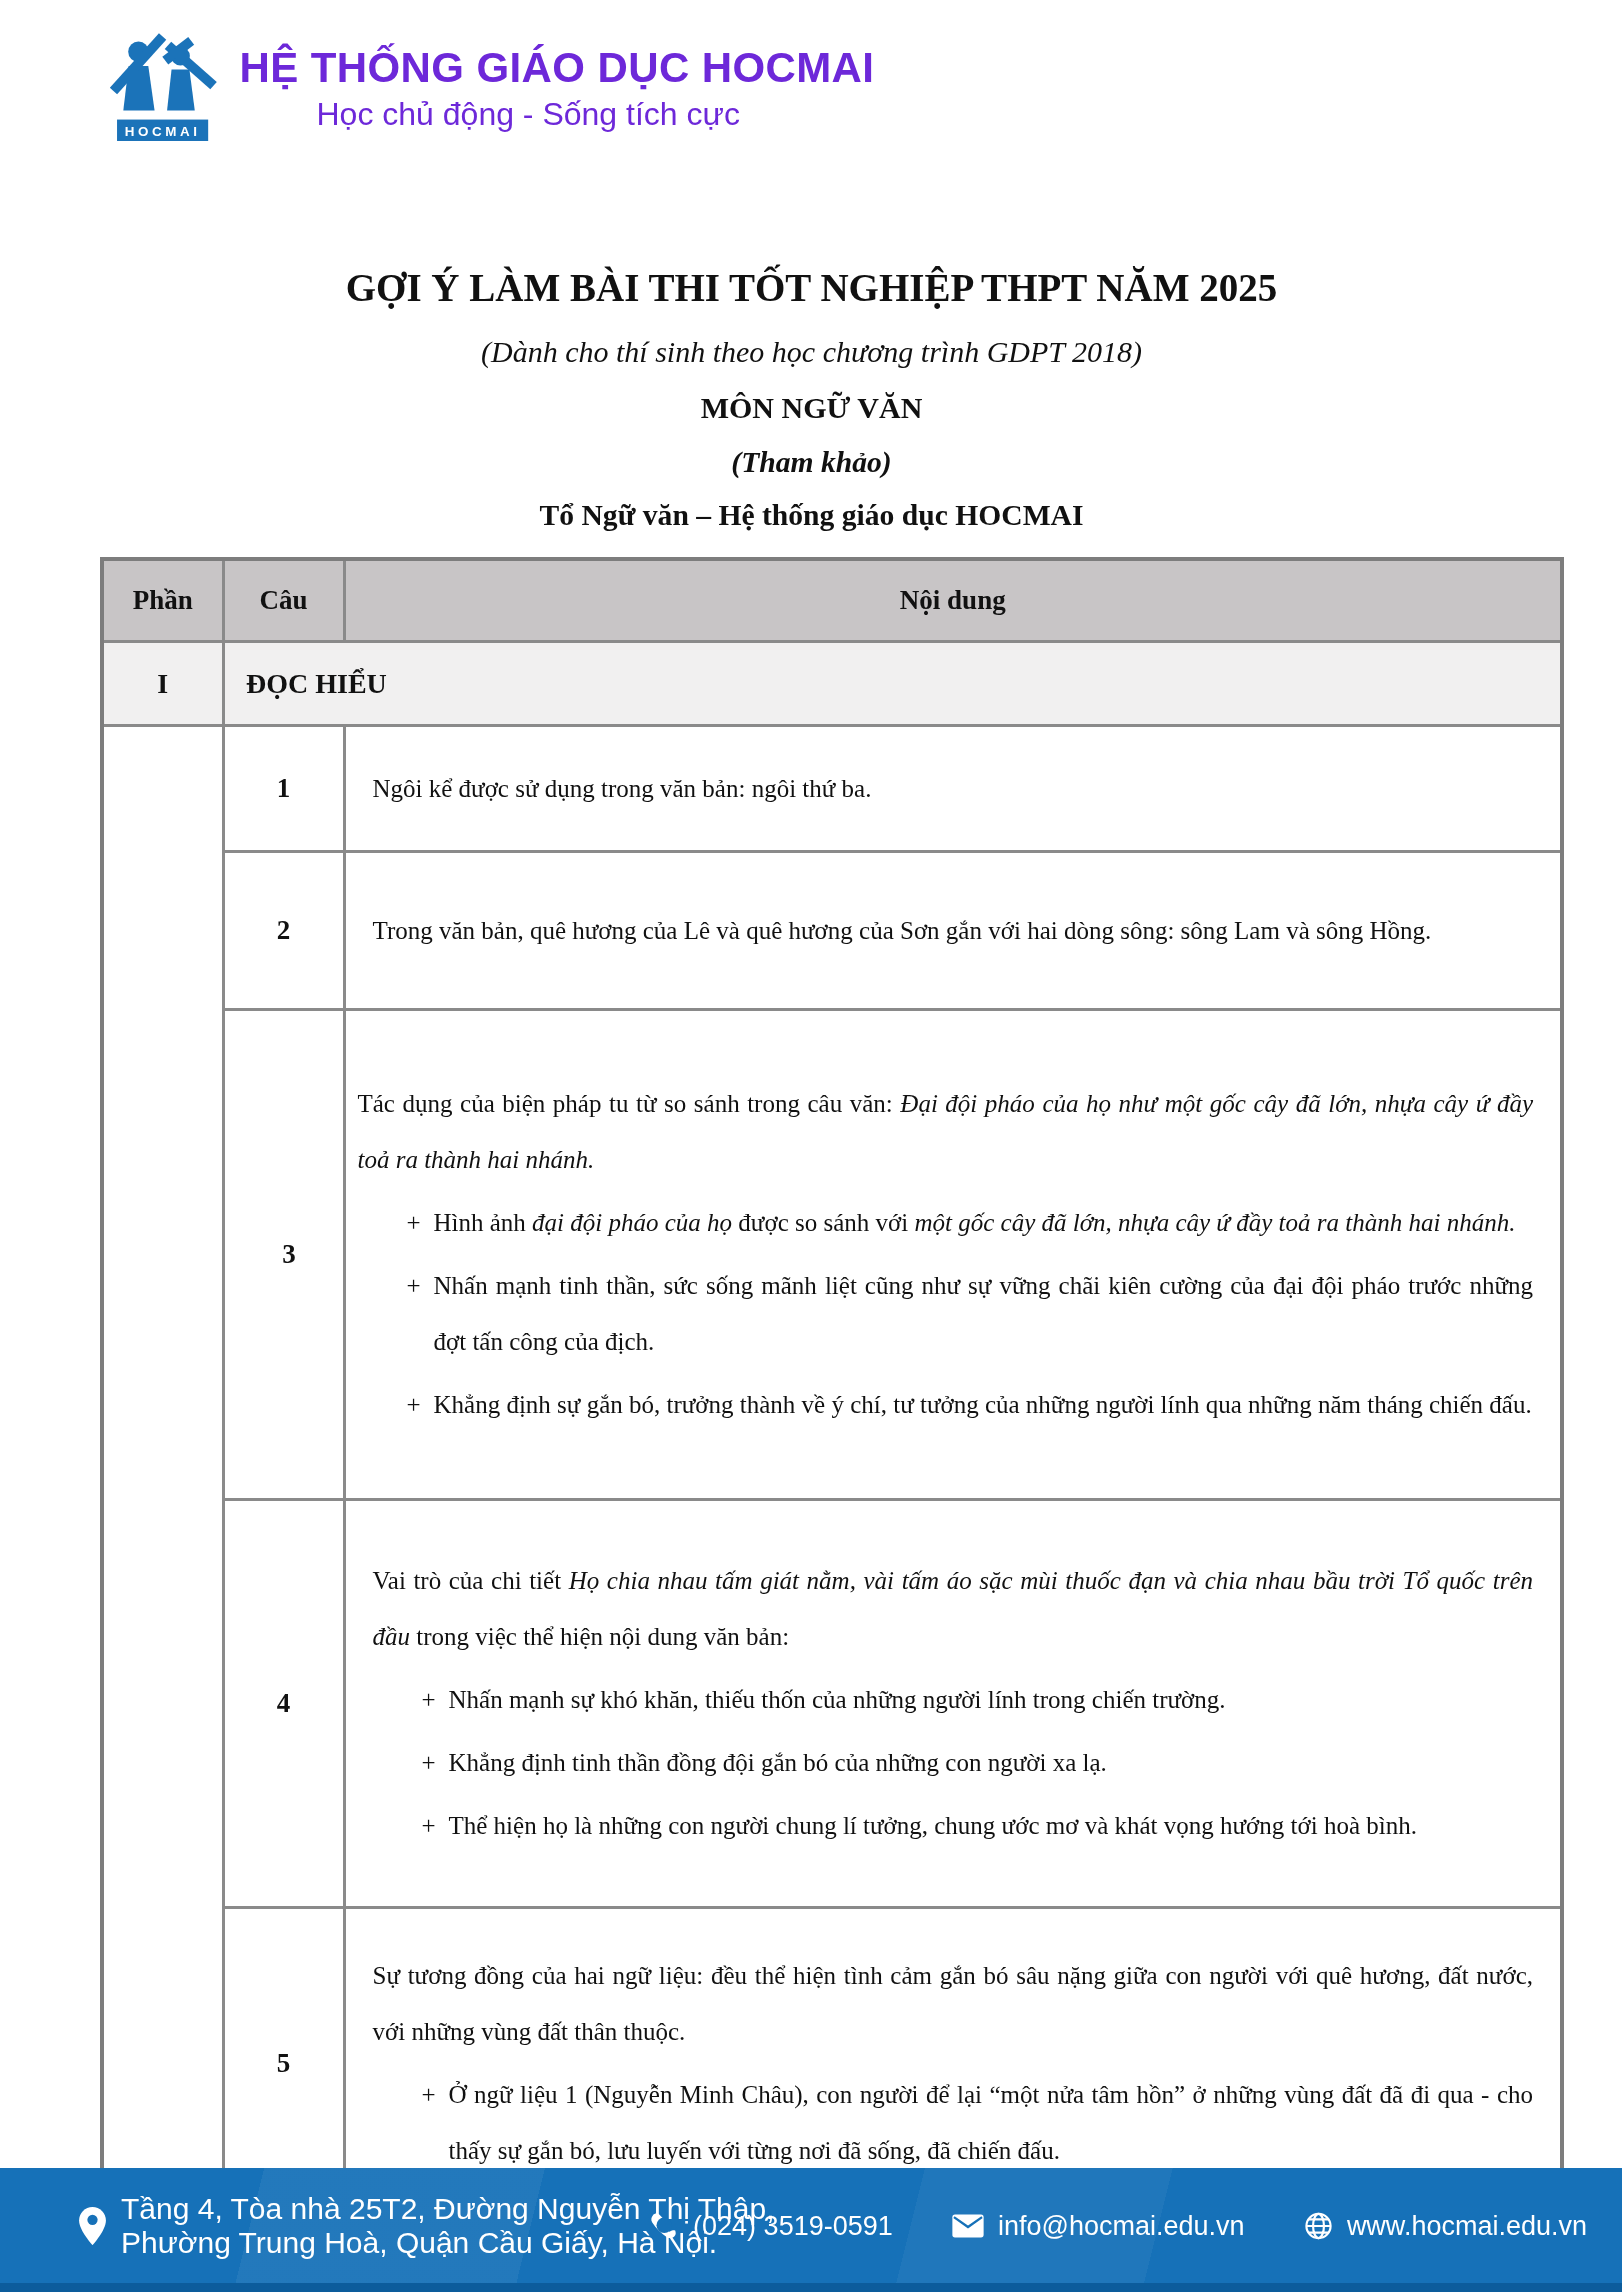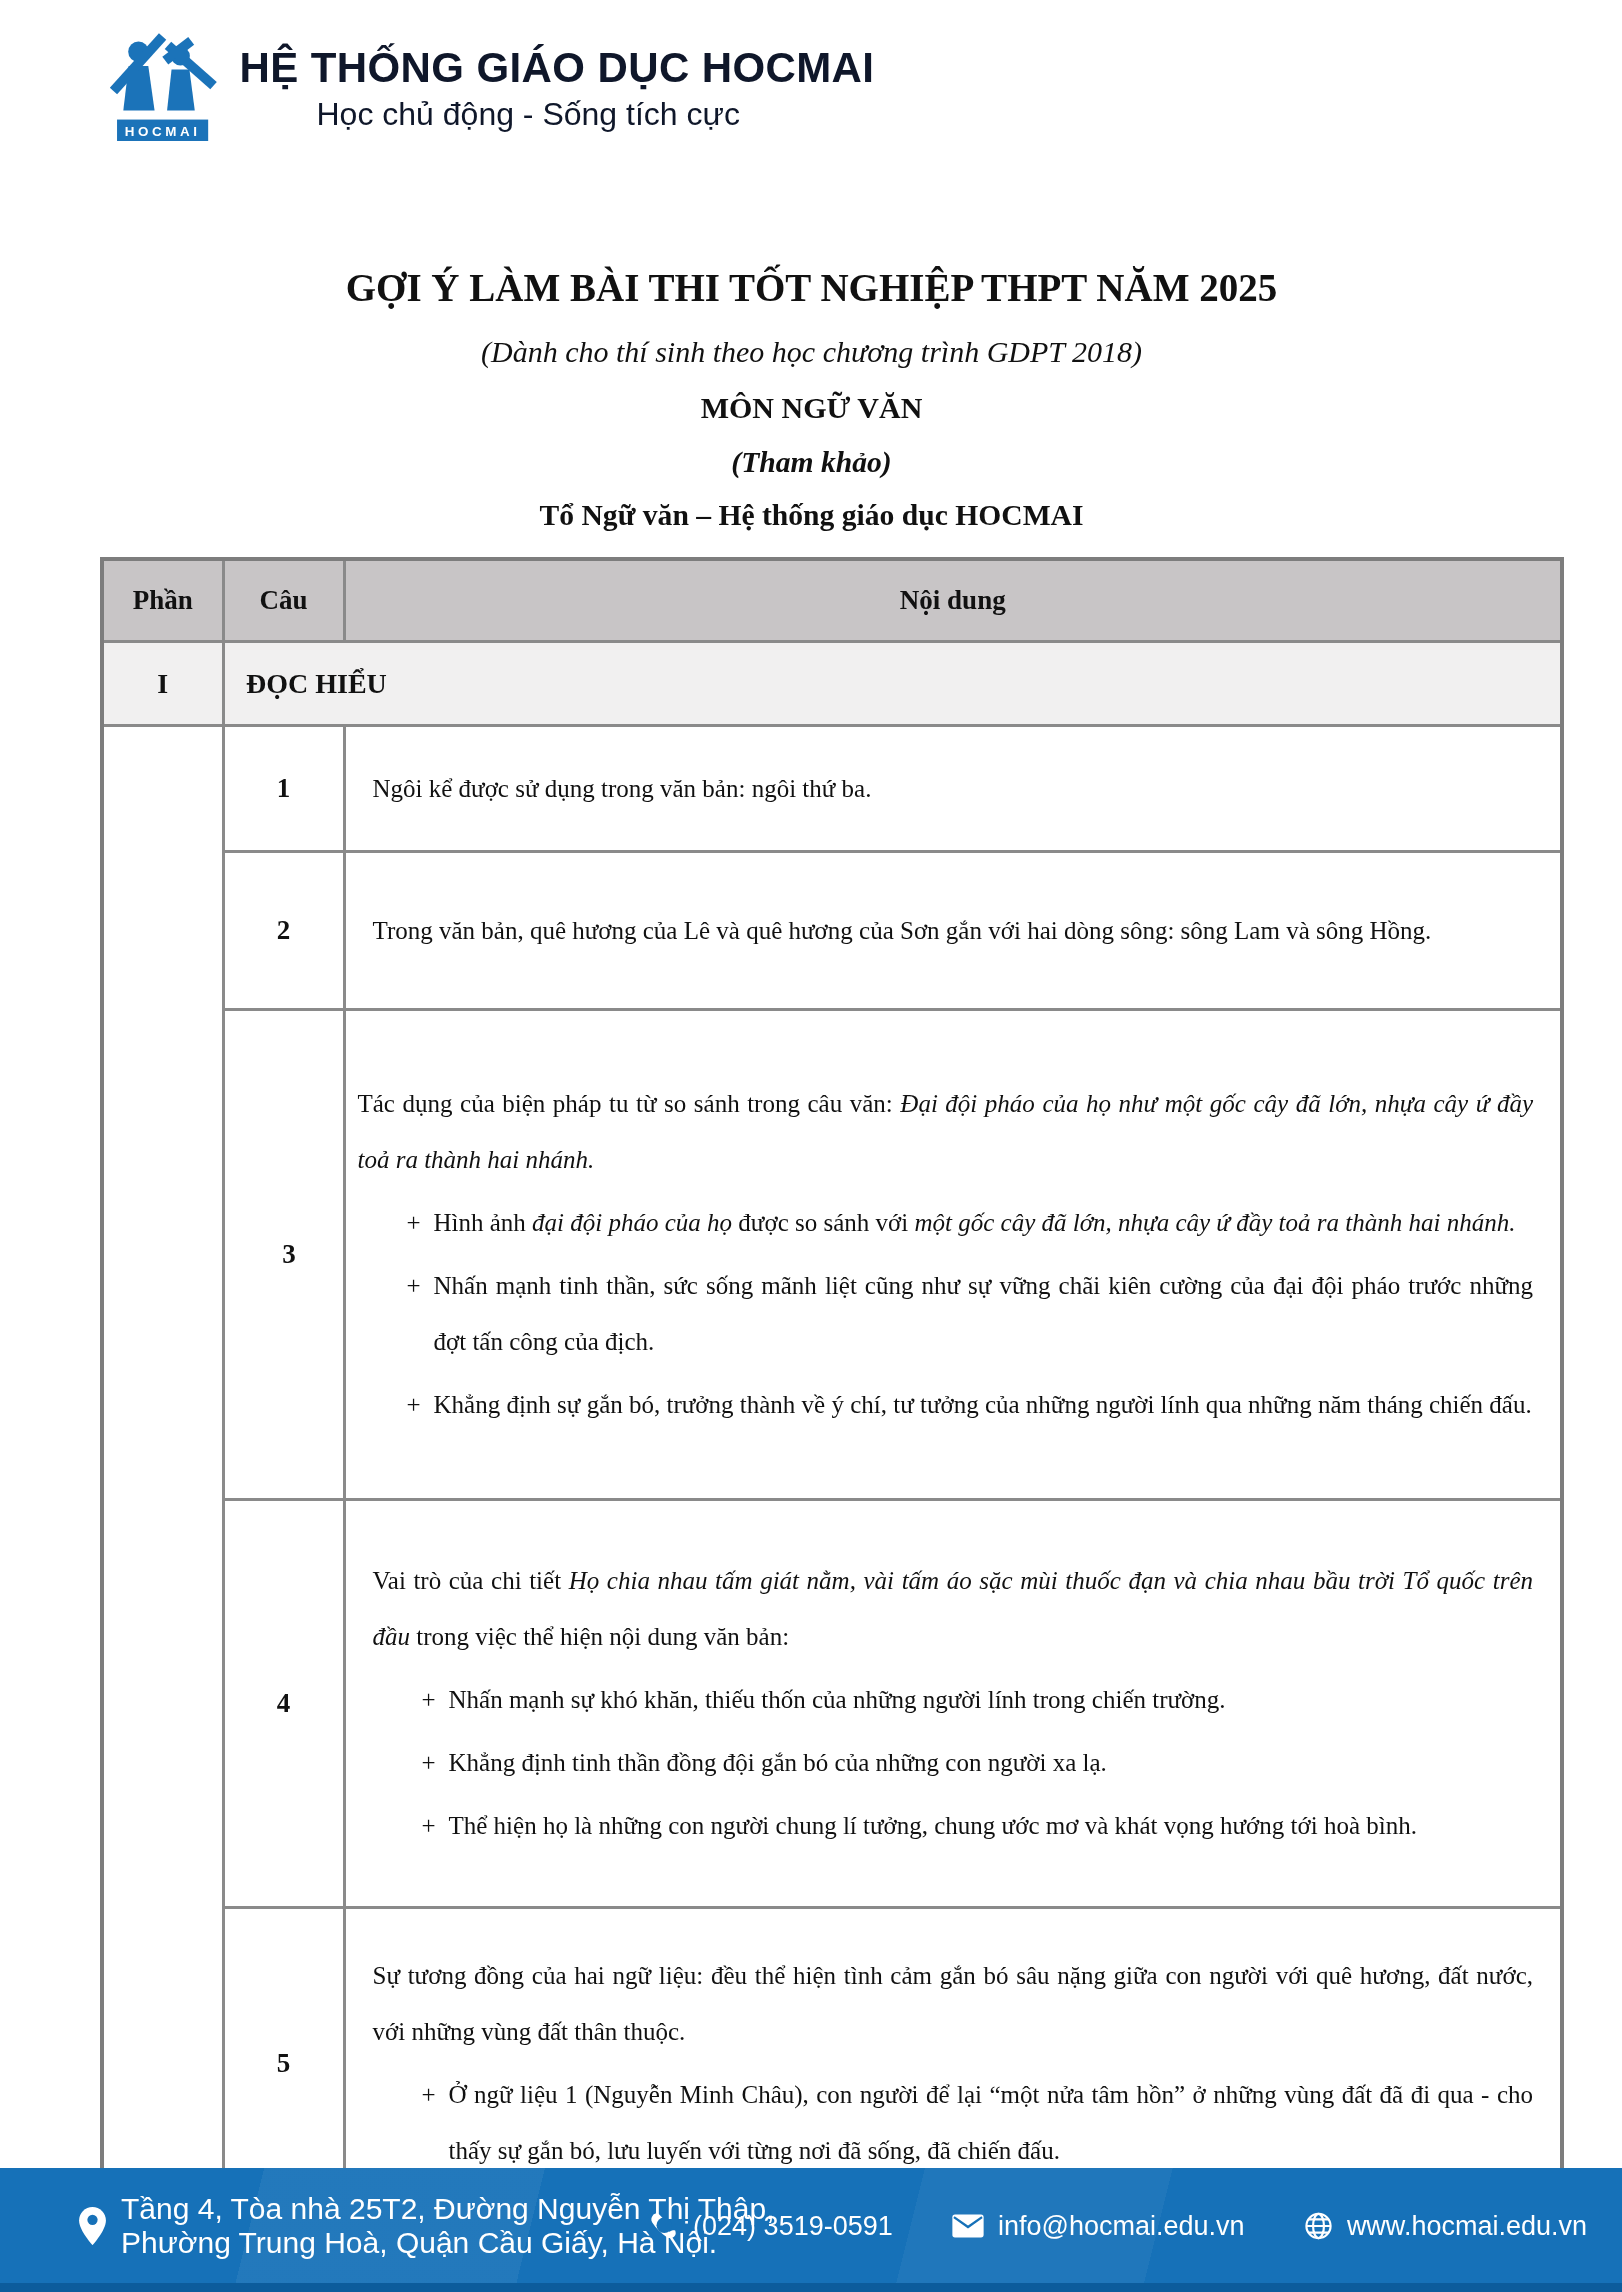--- a/index.html
+++ b/index.html
@@ -4,21 +4,21 @@
 <style>
   html,body{margin:0;padding:0;}
   body{
     width:1623px;height:2293px;position:relative;background:#ffffff;
     font-family:"Liberation Serif","DejaVu Serif",serif;color:#111;
     overflow:hidden;
   }
   
   .brand-header{position:absolute;left:109px;top:30px;display:flex;align-items:flex-start;gap:21.5px;}
   .logo svg{display:block;}
-  .brand-text{font-family:"Liberation Sans","DejaVu Sans",sans-serif;color:#0f172a;padding-top:16px;}
+  .brand-text{font-family:"Liberation Sans","DejaVu Sans",sans-serif;color:#6d28d9;padding-top:16px;}
   .brand-name{font-size:42px;font-weight:bold;letter-spacing:0.4px;line-height:1.05;}
   .brand-tagline{font-size:32px;margin-top:7.2px;padding-left:77px;line-height:1.1;}
   
   .titleblock{position:absolute;top:265px;left:0;width:100%;text-align:center;}
   .t1{font-size:39px;font-weight:bold;margin:0 0 25px;}
   .t2{font-size:30px;font-style:italic;margin:0 0 21.5px;}
   .t3{font-size:30px;font-weight:bold;margin:0 0 21.5px;}
   .t4{font-size:29.6px;font-weight:bold;font-style:italic;margin:0 0 19.7px;}
   .t5{font-size:29.6px;font-weight:bold;margin:0;}
   

